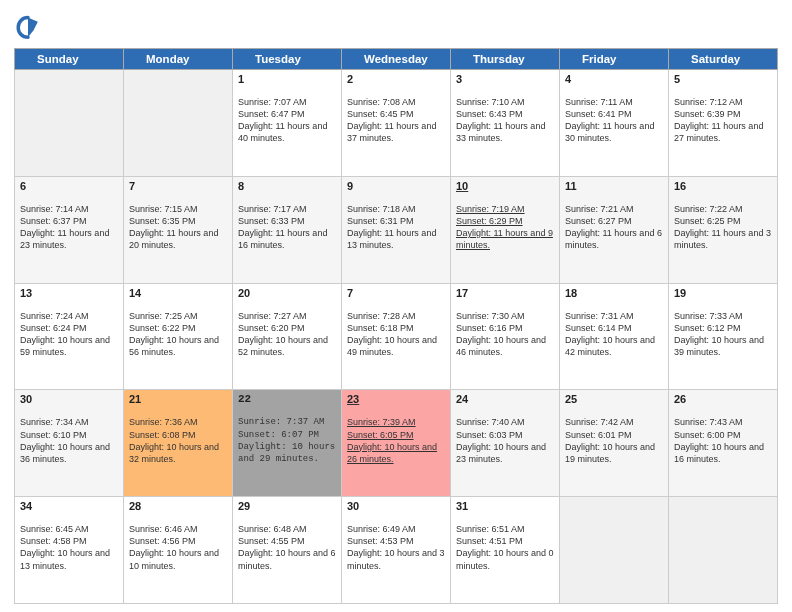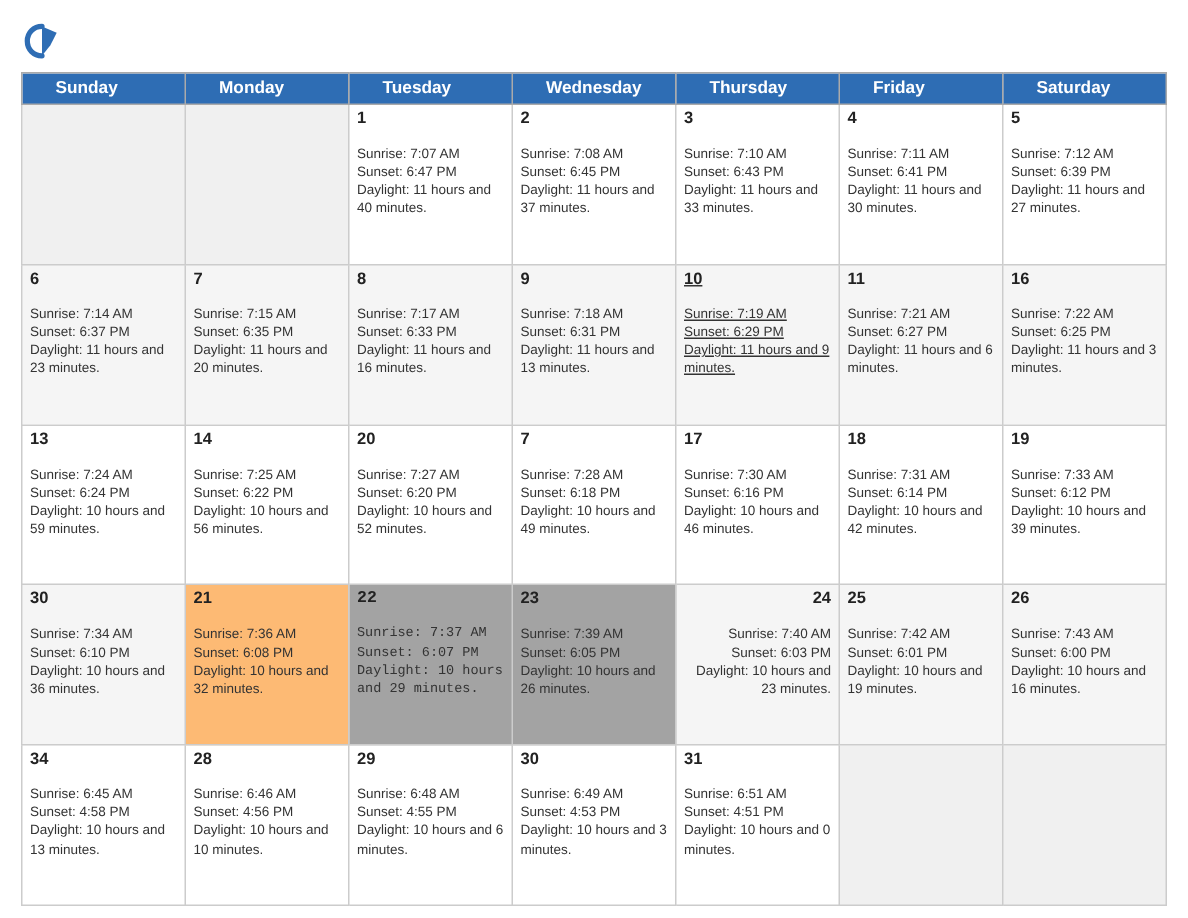--- a/index.html
+++ b/index.html
@@ -220,25 +220,25 @@
             <div class="day-info">Sunrise: 7:34 AM<br>Sunset: 6:10 PM<br>Daylight: 10 hours and 36 minutes.</div>
           </td>
           <td style="background: #fdba74;">
             <span class="day-num">21</span>
             <div class="day-info">Sunrise: 7:36 AM<br>Sunset: 6:08 PM<br>Daylight: 10 hours and 32 minutes.</div>
           </td>
           <td style="background: #a3a3a3; font-family: Liberation Mono, monospace;">
             <span class="day-num">22</span>
             <div class="day-info">Sunrise: 7:37 AM<br>Sunset: 6:07 PM<br>Daylight: 10 hours and 29 minutes.</div>
           </td>
-          <td style="background: #a3a3a3;">
+          <td style="background: #fca5a5; text-decoration: underline;">
             <span class="day-num">23</span>
             <div class="day-info">Sunrise: 7:39 AM<br>Sunset: 6:05 PM<br>Daylight: 10 hours and 26 minutes.</div>
           </td>
-          <td style="background: rgb(245, 245, 245); text-align: right;">
+          <td style="background: rgb(245, 245, 245);">
             <span class="day-num">24</span>
             <div class="day-info">Sunrise: 7:40 AM<br>Sunset: 6:03 PM<br>Daylight: 10 hours and 23 minutes.</div>
           </td>
           <td style="background: rgb(245, 245, 245);">
             <span class="day-num">25</span>
             <div class="day-info">Sunrise: 7:42 AM<br>Sunset: 6:01 PM<br>Daylight: 10 hours and 19 minutes.</div>
           </td>
           <td style="background: rgb(245, 245, 245);">
             <span class="day-num">26</span>
             <div class="day-info">Sunrise: 7:43 AM<br>Sunset: 6:00 PM<br>Daylight: 10 hours and 16 minutes.</div>

